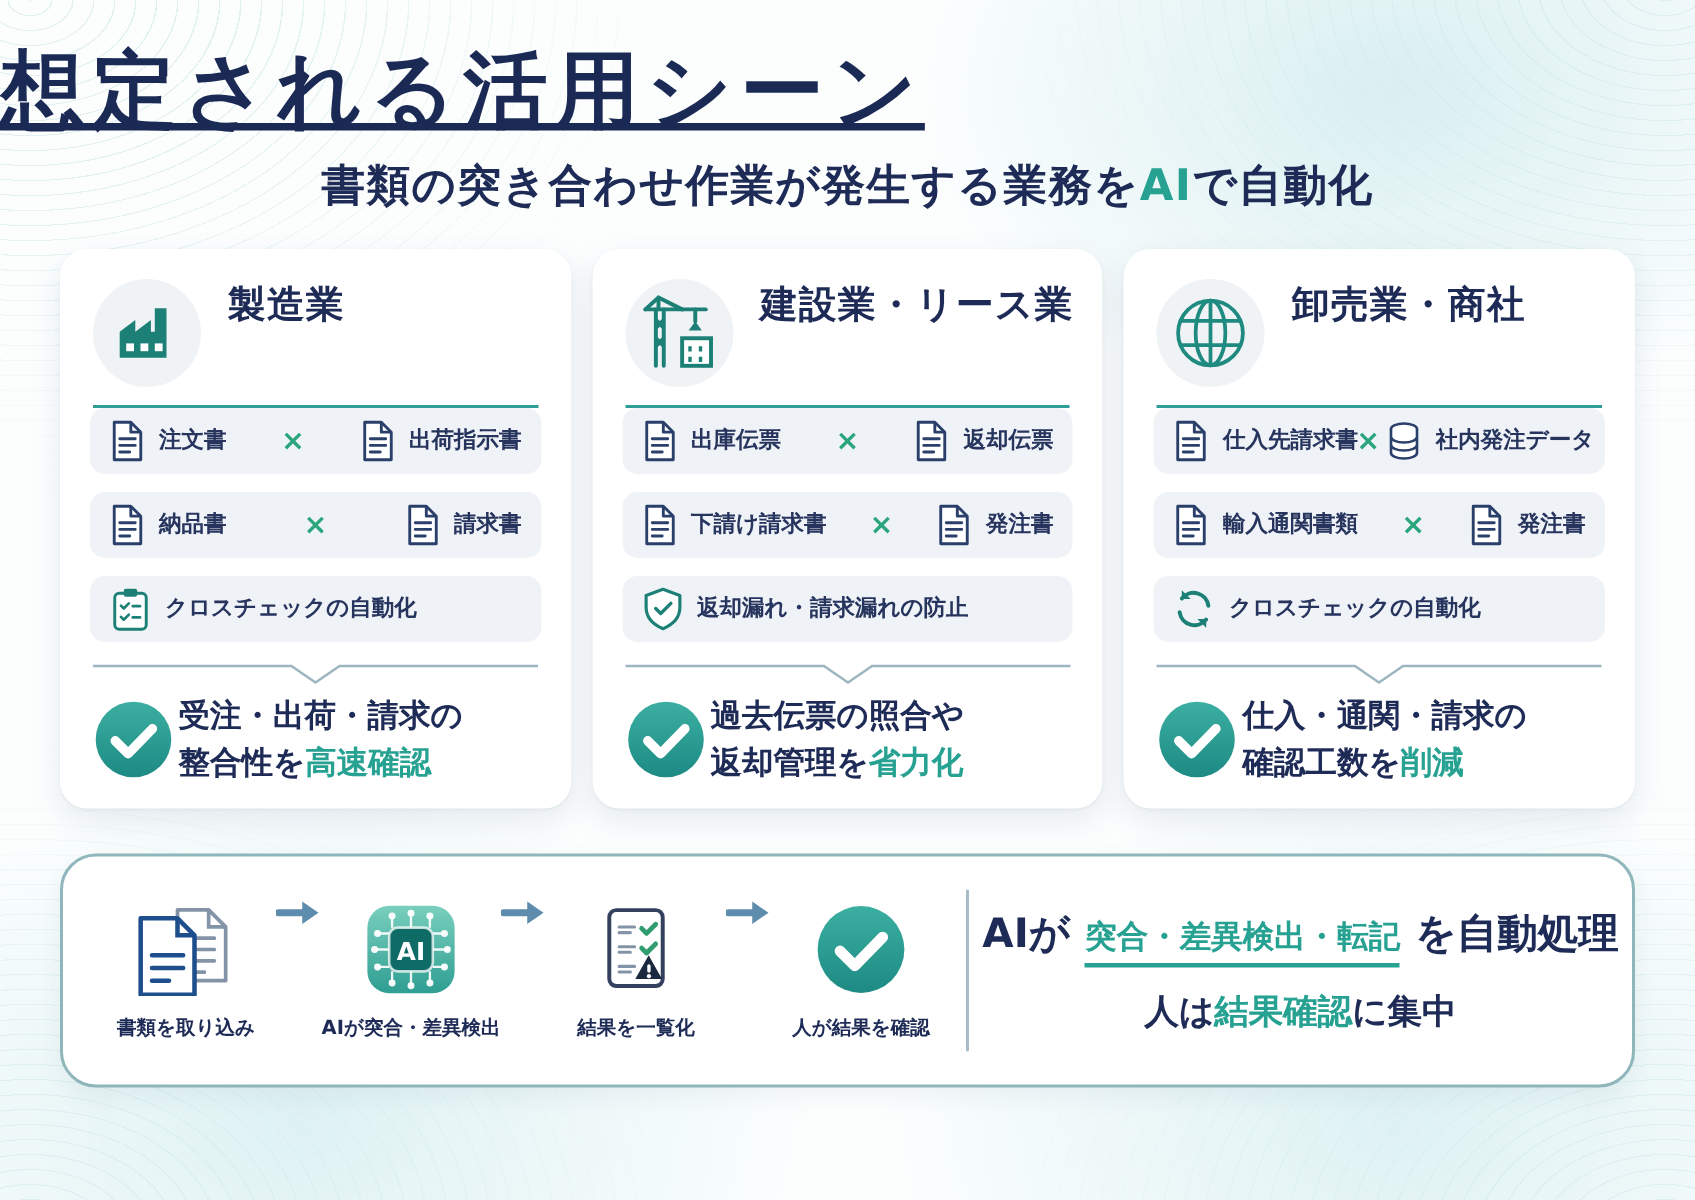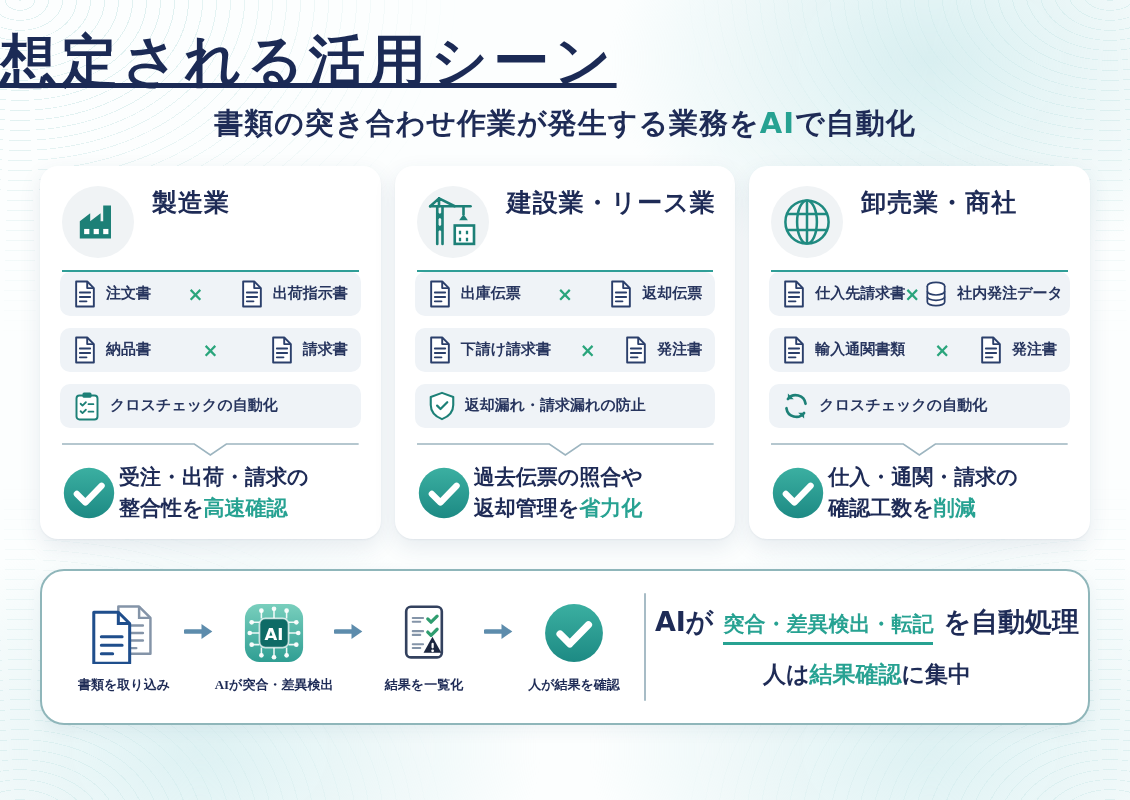--- a/index.html
+++ b/index.html
@@ -69,21 +69,21 @@
   .result-ic{width:54px;height:54px;flex:none;}
   .result-text{font-size:21px;font-weight:800;line-height:1.5;color:#1e2b56;white-space:nowrap;}
 
   
   .bar{
     position:relative;z-index:2;display:flex;align-items:center;
     margin:30px 40px 0;height:152px;background:#ffffff;
     border:2px solid #8fb6ba;border-radius:24px;padding:0 20px 0 24px;
     box-shadow:0 6px 16px rgba(40,70,110,0.06);
   }
-  .flow{display:flex;align-items:center;flex:none;font-family:Liberation Serif, serif;}
+  .flow{display:flex;align-items:flex-start;flex:none;}
   .step{display:flex;flex-direction:column;align-items:center;width:116px;flex:none;}
   .step-ic{height:68px;display:flex;align-items:center;justify-content:center;}
   .step-label{margin-top:9px;font-size:13px;font-weight:800;color:#1e2b56;white-space:nowrap;}
   .arrow{flex:none;margin:0 2px 30px;}
   .vdiv{width:2px;height:108px;background:#a7bcc6;flex:none;margin:0 20px 0 12px;border-radius:1px;}
   .summary{flex:1;display:flex;flex-direction:column;align-items:center;min-width:0;}
   .sum1{font-size:27px;font-weight:900;color:#1e2b56;white-space:nowrap;display:flex;align-items:baseline;gap:10px;}
   .sum1 .accent{font-size:21px;border-bottom:3.5px solid #27a292;padding-bottom:4px;}
   .sum2{margin-top:14px;font-size:23px;font-weight:800;color:#1e2b56;white-space:nowrap;}
   .hidden-defs{position:absolute;width:0;height:0;overflow:hidden;}

